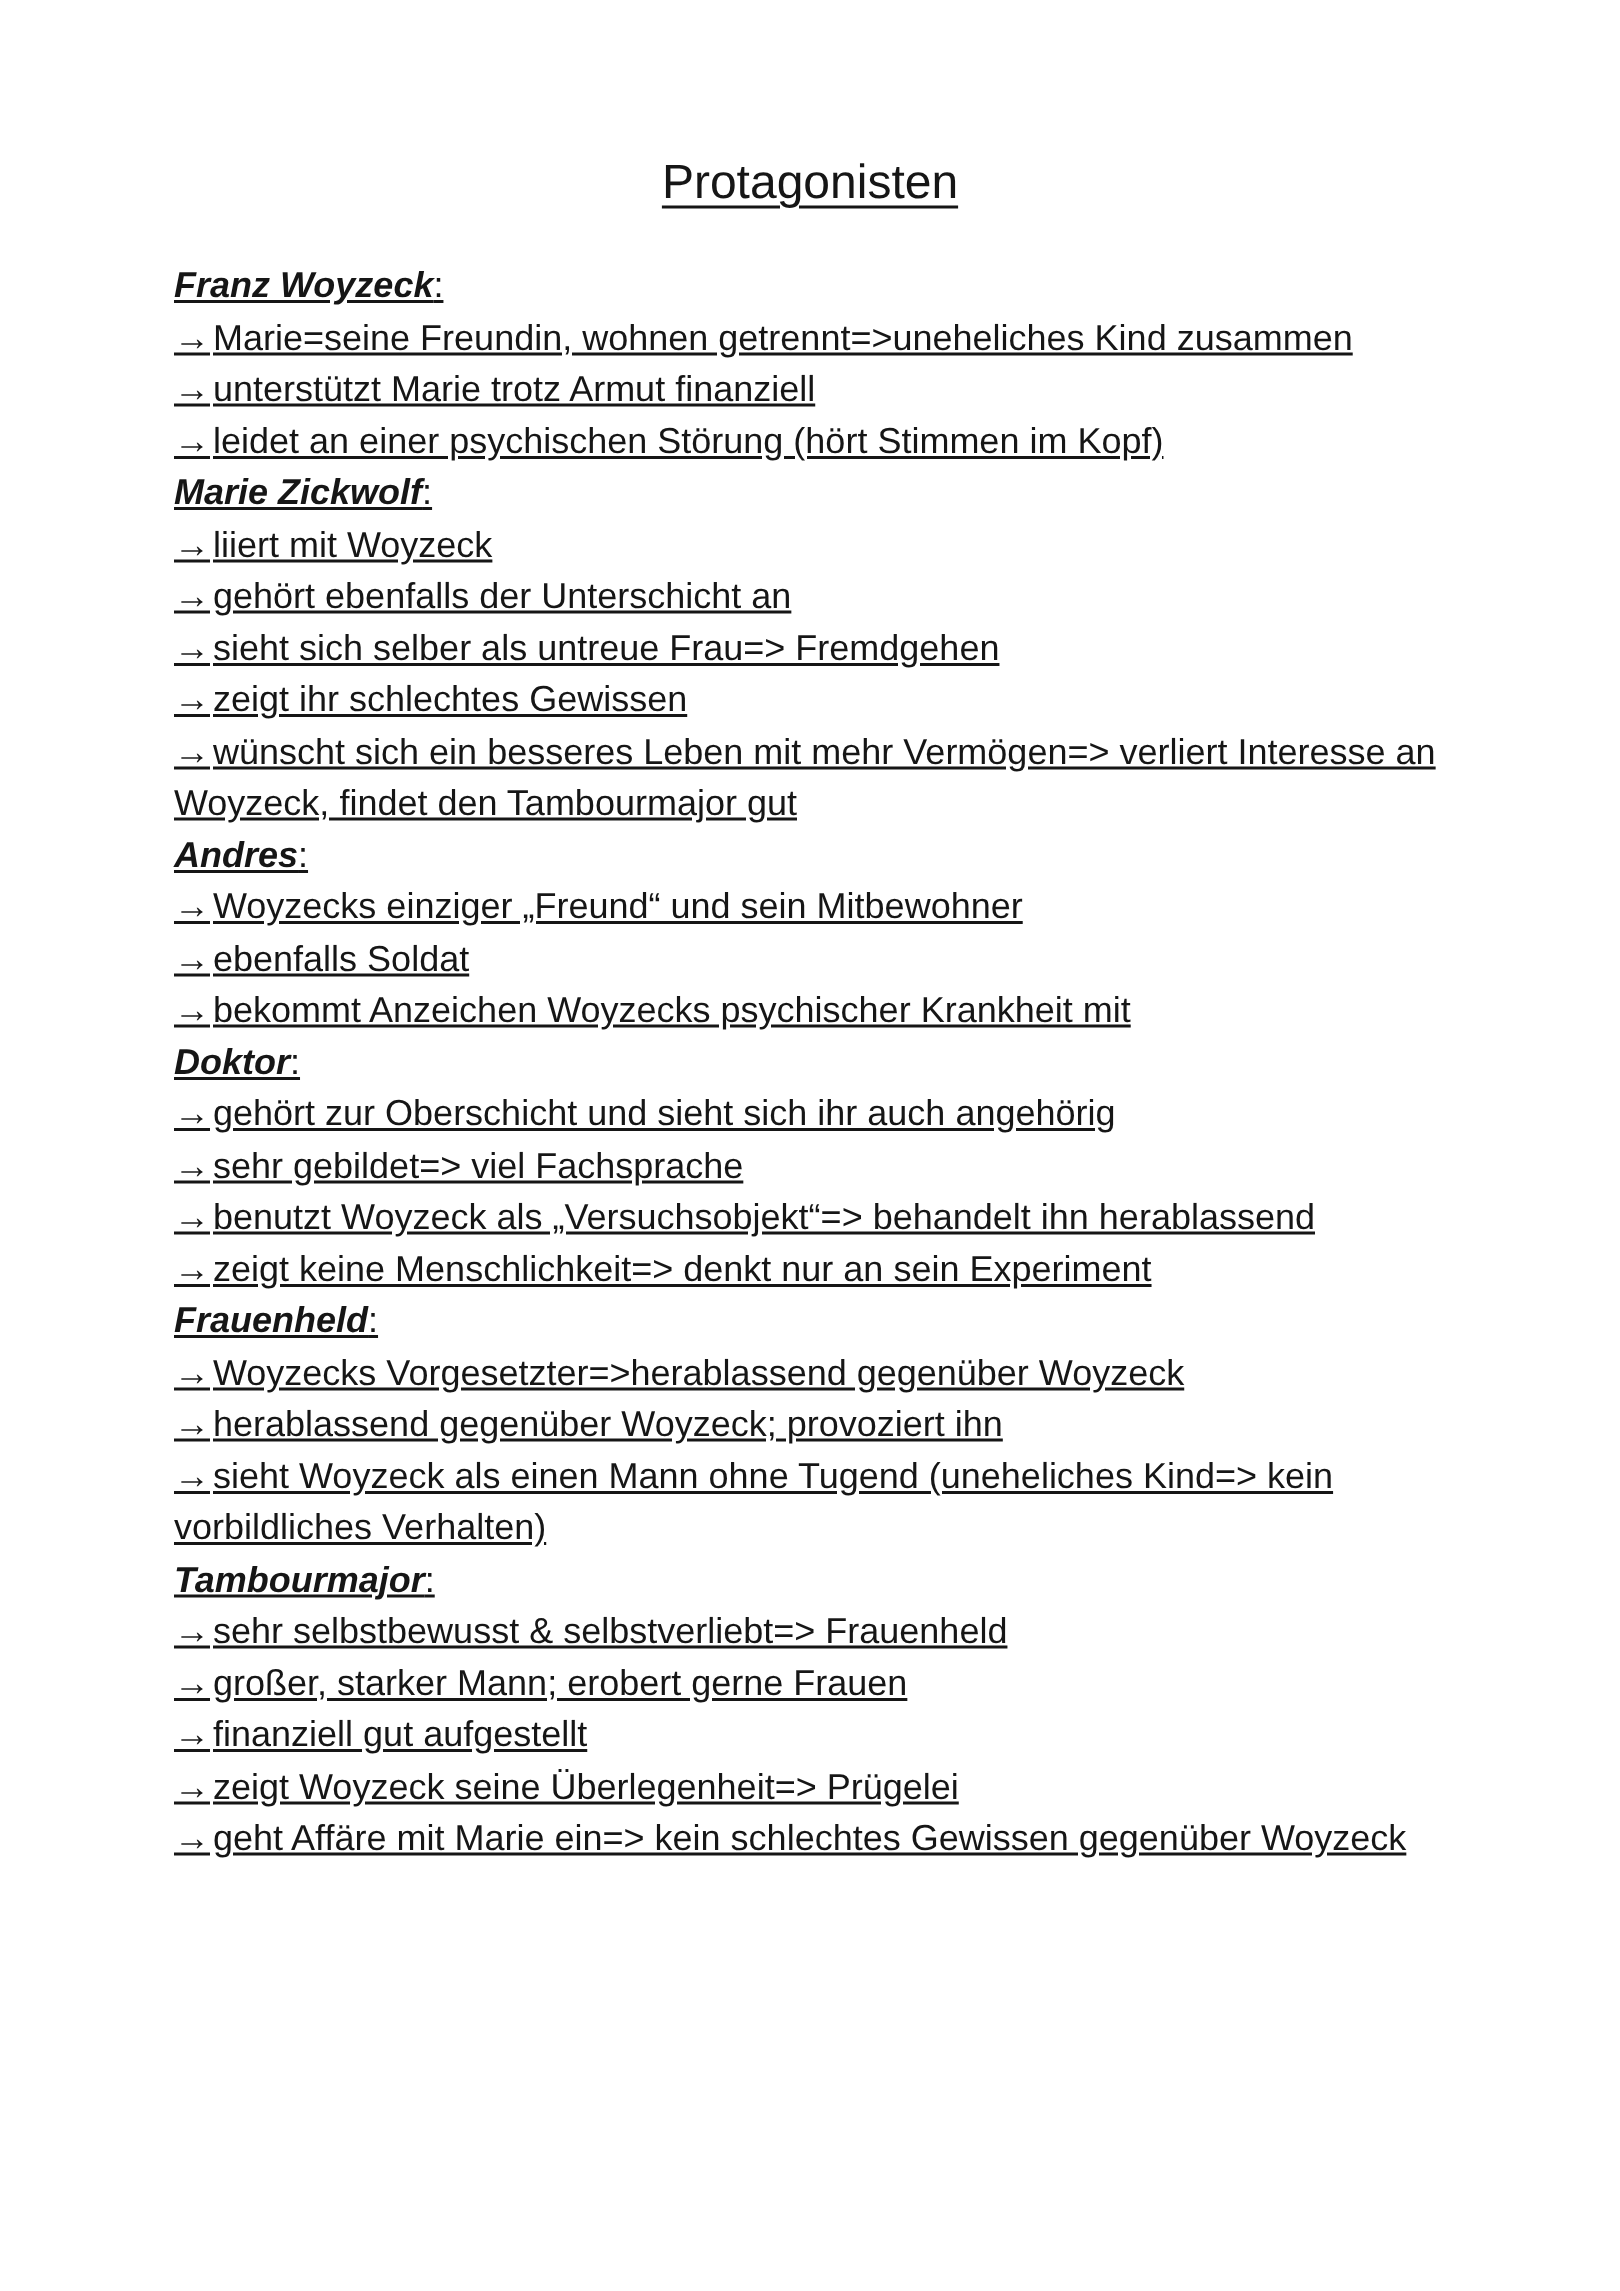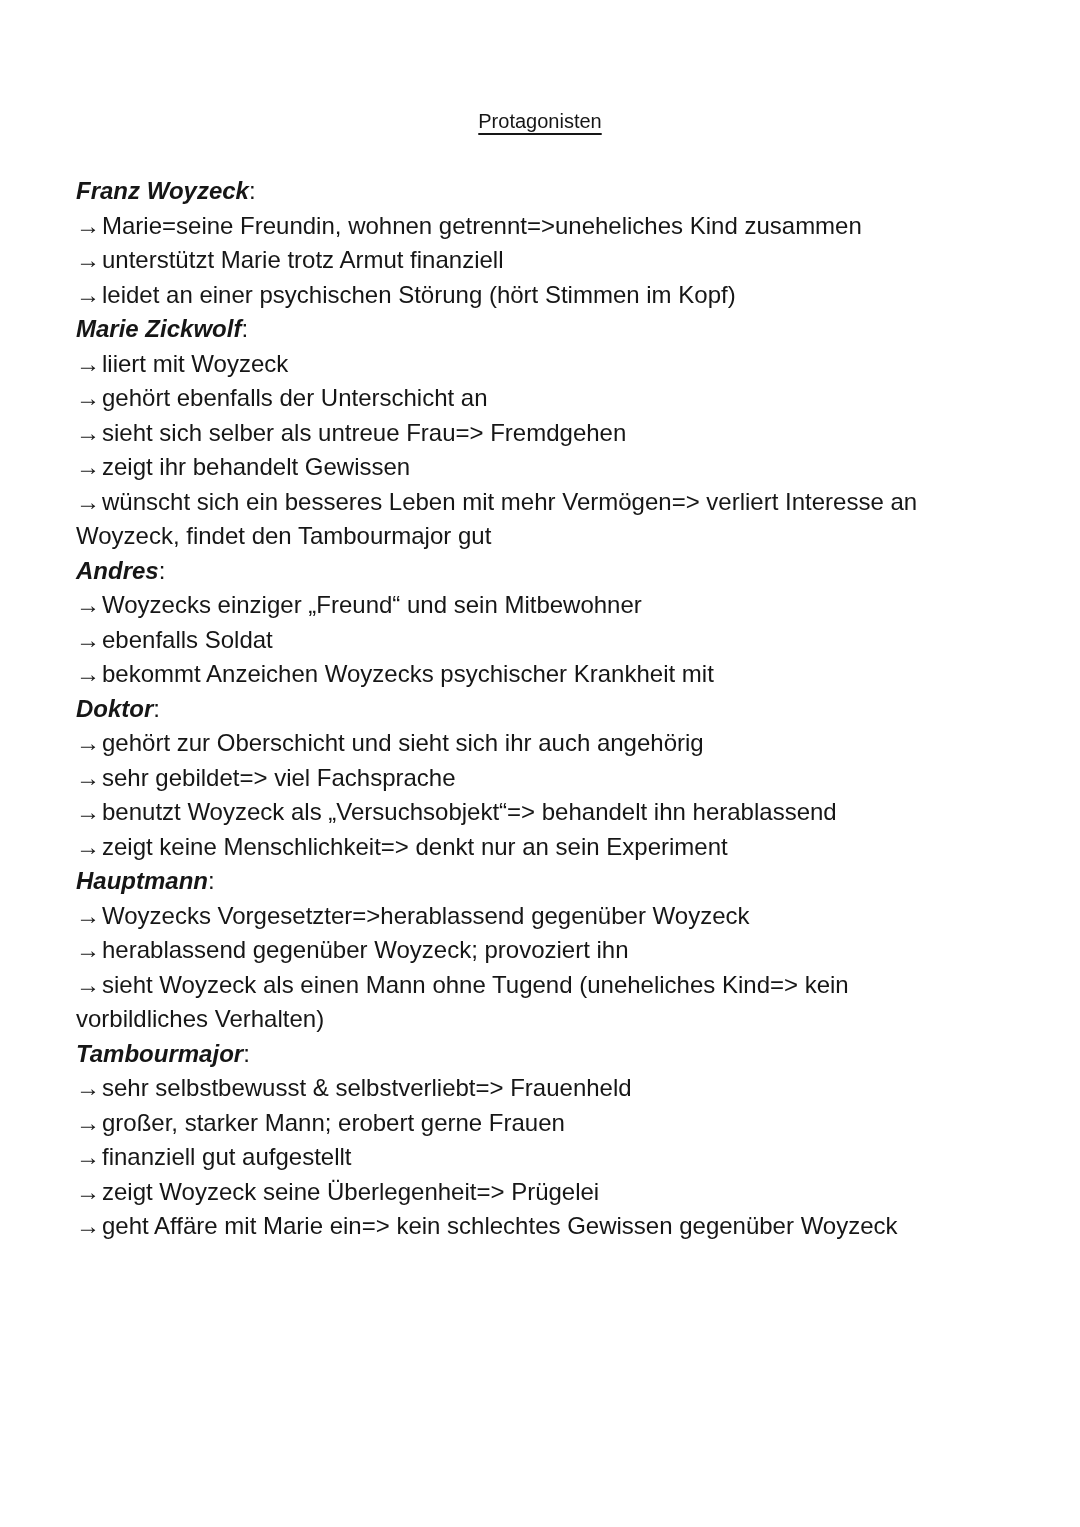--- a/index.html
+++ b/index.html
@@ -14,33 +14,34 @@
     background: var(--page-bg, #ffffff);
     color: var(--ink, #161616);
     font-family: "Liberation Sans", sans-serif;
     overflow: hidden;
     box-sizing: border-box;
   }
   .doc-title {
     margin: 0;
     padding-top: 102px;
     text-align: center;
-    font-size: 20px;
+    font-size: 32px;
     line-height: 38px;
     font-weight: 400;
     text-decoration: underline;
     text-underline-offset: 5px;
     text-decoration-thickness: 2px;
   }
   .doc-body {
     margin-top: 34px;
-    margin-left: 76px;
+    margin-left: 116px;
     width: 856px;
     font-size: 24px;
     line-height: 34.5px;
+    text-decoration: underline;
   }
   .char-section { margin: 0; }
   .char-heading {
     margin: 0;
     font-weight: 700;
     font-style: italic;
   }
   .char-heading .colon {
     font-style: normal;
     font-weight: 400;
@@ -63,38 +64,38 @@
         <p class="char-heading"><span>Franz Woyzeck</span><span class="colon">:</span></p>
         <p class="bullet-line"><span class="arrow">→</span><span>Marie=seine Freundin, wohnen getrennt=&gt;uneheliches Kind zusammen</span></p>
         <p class="bullet-line"><span class="arrow">→</span><span>unterstützt Marie trotz Armut finanziell</span></p>
         <p class="bullet-line"><span class="arrow">→</span><span>leidet an einer psychischen Störung (hört Stimmen im Kopf)</span></p>
       </section>
       <section class="char-section">
         <p class="char-heading"><span>Marie Zickwolf</span><span class="colon">:</span></p>
         <p class="bullet-line"><span class="arrow">→</span><span>liiert mit Woyzeck</span></p>
         <p class="bullet-line"><span class="arrow">→</span><span>gehört ebenfalls der Unterschicht an</span></p>
         <p class="bullet-line"><span class="arrow">→</span><span>sieht sich selber als untreue Frau=&gt; Fremdgehen</span></p>
-        <p class="bullet-line"><span class="arrow">→</span><span>zeigt ihr behandelt Gewissen</span></p>
+        <p class="bullet-line"><span class="arrow">→</span><span>zeigt ihr schlechtes Gewissen</span></p>
         <p class="bullet-line"><span class="arrow">→</span><span>wünscht sich ein besseres Leben mit mehr Vermögen=&gt; verliert Interesse an Woyzeck, findet den Tambourmajor gut</span></p>
       </section>
       <section class="char-section">
         <p class="char-heading"><span>Andres</span><span class="colon">:</span></p>
         <p class="bullet-line"><span class="arrow">→</span><span>Woyzecks einziger „Freund“ und sein Mitbewohner</span></p>
         <p class="bullet-line"><span class="arrow">→</span><span>ebenfalls Soldat</span></p>
         <p class="bullet-line"><span class="arrow">→</span><span>bekommt Anzeichen Woyzecks psychischer Krankheit mit</span></p>
       </section>
       <section class="char-section">
         <p class="char-heading"><span>Doktor</span><span class="colon">:</span></p>
         <p class="bullet-line"><span class="arrow">→</span><span>gehört zur Oberschicht und sieht sich ihr auch angehörig</span></p>
         <p class="bullet-line"><span class="arrow">→</span><span>sehr gebildet=&gt; viel Fachsprache</span></p>
         <p class="bullet-line"><span class="arrow">→</span><span>benutzt Woyzeck als „Versuchsobjekt“=&gt; behandelt ihn herablassend</span></p>
         <p class="bullet-line"><span class="arrow">→</span><span>zeigt keine Menschlichkeit=&gt; denkt nur an sein Experiment</span></p>
       </section>
       <section class="char-section">
-        <p class="char-heading"><span>Hauptmann</span><span class="colon">:</span></p>
+        <p class="char-heading"><span>Frauenheld</span><span class="colon">:</span></p>
         <p class="bullet-line"><span class="arrow">→</span><span>Woyzecks Vorgesetzter=&gt;herablassend gegenüber Woyzeck</span></p>
         <p class="bullet-line"><span class="arrow">→</span><span>herablassend gegenüber Woyzeck; provoziert ihn</span></p>
         <p class="bullet-line"><span class="arrow">→</span><span>sieht Woyzeck als einen Mann ohne Tugend (uneheliches Kind=&gt; kein vorbildliches Verhalten)</span></p>
       </section>
       <section class="char-section">
         <p class="char-heading"><span>Tambourmajor</span><span class="colon">:</span></p>
         <p class="bullet-line"><span class="arrow">→</span><span>sehr selbstbewusst &amp; selbstverliebt=&gt; Frauenheld</span></p>
         <p class="bullet-line"><span class="arrow">→</span><span>großer, starker Mann; erobert gerne Frauen</span></p>
         <p class="bullet-line"><span class="arrow">→</span><span>finanziell gut aufgestellt</span></p>
         <p class="bullet-line"><span class="arrow">→</span><span>zeigt Woyzeck seine Überlegenheit=&gt; Prügelei</span></p>

